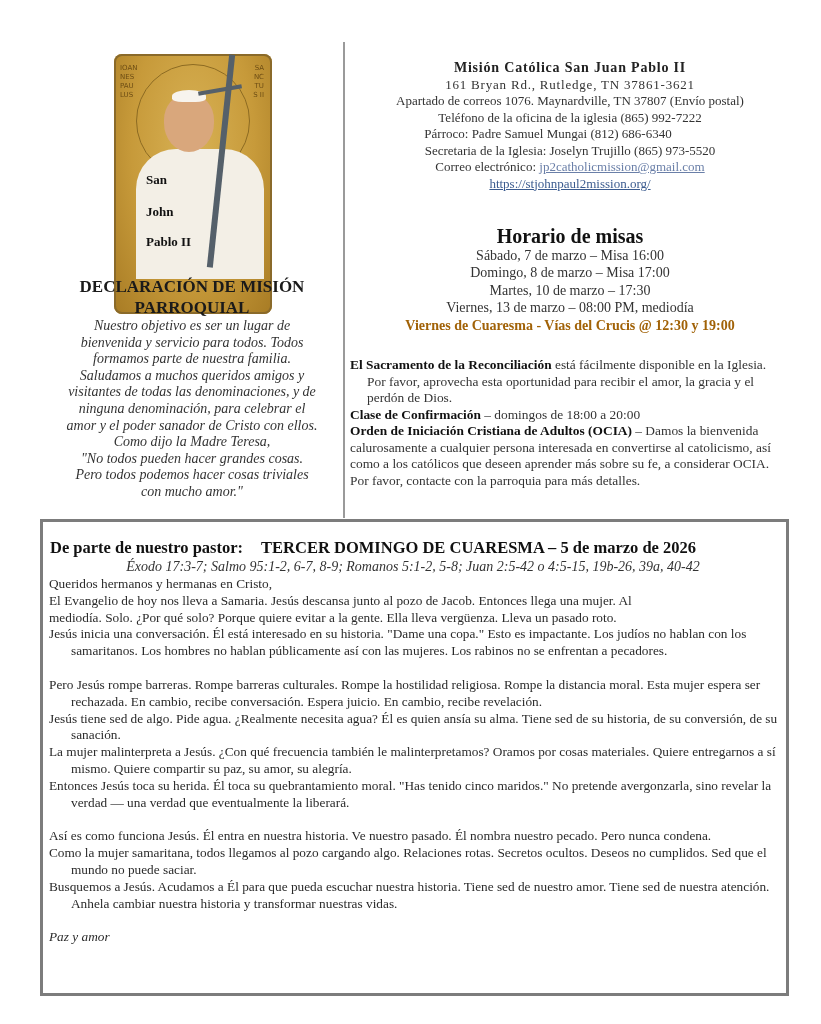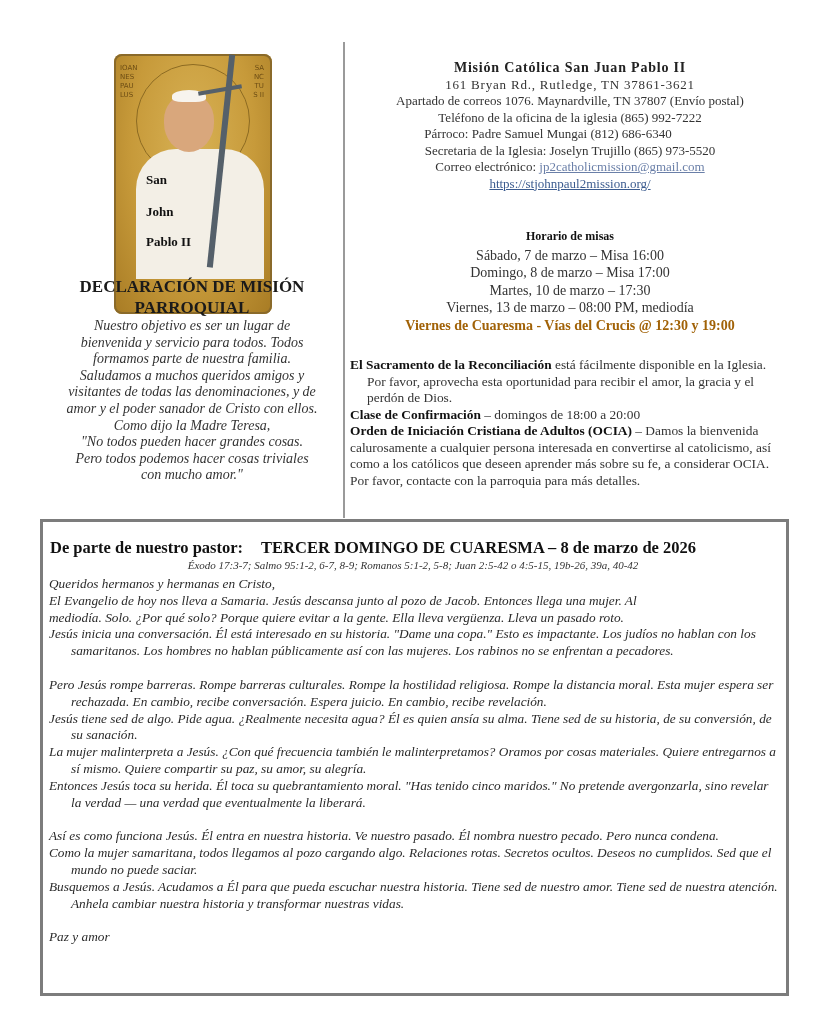--- a/index.html
+++ b/index.html
@@ -28,35 +28,35 @@
 
   
   .contact { position:absolute; left:350px; top:60px; width:440px; text-align:center; font-size:13px; line-height:16.5px; color:#333; }
   .contact .name { font-weight:bold; font-size:14px; letter-spacing:0.8px; color:#222; }
   .contact .addr { letter-spacing:0.8px; }
   .contact .email-link { color:#6a7fa8; text-decoration:underline; }
   .contact .web-link { color:#3b5b8f; font-weight:normal; text-decoration:underline; }
   .contact .l-indent1 { padding-right:44px; }
 
   .mass { position:absolute; left:350px; top:228px; width:440px; text-align:center; font-size:14px; line-height:17.5px; color:#333; }
-  .mass .title { font-weight:bold; font-size:12px; color:#111; margin-bottom:1px; }
+  .mass .title { font-weight:bold; font-size:20px; color:#111; margin-bottom:1px; }
   .mass .special { font-weight:bold; color:#a16207; }
 
   .sacraments { position:absolute; left:350px; top:357px; width:425px; font-size:13.4px; line-height:16.5px; color:#333; }
   .sacraments p { margin:0; }
   .sacraments .hang { padding-left:17px; text-indent:-17px; }
   .sacraments b { color:#111; }
 
   
   .pastor-box { position:absolute; left:40px; top:519px; width:743px; height:471px; border:3px solid #7c7c7c; box-sizing:content-box; }
   .pastor-head { position:absolute; left:7px; top:16px; width:740px; font-weight:bold; font-size:16.5px; white-space:nowrap; color:#111; }
   .pastor-head .gap { display:inline-block; width:18px; }
-  .readings { position:absolute; left:0; top:37px; width:740px; text-align:center; font-style:italic; font-size:11px; color:#333; }
+  .readings { position:absolute; left:0; top:37px; width:740px; text-align:center; font-style:italic; font-size:14px; color:#333; }
   .letter { position:absolute; left:6px; top:54px; width:730px; font-size:13.3px; line-height:16.8px; color:#2a2a2a; }
-  .letter p { margin:0; padding-left:22px; text-indent:-22px;font-style:italic; }
+  .letter p { margin:0; padding-left:22px; text-indent:-22px; }
   .letter .spacer { height:17px; }
   .sign { font-style:italic; }
 </style>
 </head>
 <body>
 
 <div class="vdivider"></div>
 
 <div class="icon-wrap">
   <div class="halo"></div>
@@ -72,20 +72,21 @@
   <div class="icon-label" style="top:180px;">Pablo II</div>
 </div>
 
 <div class="mission-title">DECLARACIÓN DE MISIÓN PARROQUIAL</div>
 <div class="mission-body">
   <div>Nuestro objetivo es ser un lugar de</div>
   <div>bienvenida y servicio para todos. Todos</div>
   <div>formamos parte de nuestra familia.</div>
   <div>Saludamos a muchos queridos amigos y</div>
   <div>visitantes de todas las denominaciones, y de</div>
+  <div>ninguna denominación, para celebrar el</div>
   <div>amor y el poder sanador de Cristo con ellos.</div>
   <div>Como dijo la Madre Teresa,</div>
   <div>"No todos pueden hacer grandes cosas.</div>
   <div>Pero todos podemos hacer cosas triviales</div>
   <div>con mucho amor."</div>
 </div>
 
 <div class="contact">
   <div class="name">Misión Católica San Juan Pablo II</div>
   <div class="addr">161 Bryan Rd., Rutledge, TN 37861-3621</div>
@@ -109,21 +110,21 @@
 </div>
 
 <div class="sacraments">
   <p class="hang"><b>El Sacramento de la Reconciliación</b><span> está fácilmente disponible en la Iglesia. Por favor, aprovecha esta oportunidad para recibir el amor, la gracia y el perdón de Dios.</span></p>
   <p><b>Clase de Confirmación</b><span> – domingos de 18:00 a 20:00</span></p>
   <p><b>Orden de Iniciación Cristiana de Adultos (OCIA)</b><span> – Damos la bienvenida calurosamente a cualquier persona interesada en convertirse al catolicismo, así como a los católicos que deseen aprender más sobre su fe, a considerar OCIA. Por favor, contacte con la parroquia para más detalles.</span></p>
 </div>
 
 <div class="pastor-box">
   <div class="pastor-head">
-    <span>De parte de nuestro pastor:</span><span class="gap"></span><span>TERCER DOMINGO DE CUARESMA – 8 de marzo de 2026</span>
+    <span>De parte de nuestro pastor:</span><span class="gap"></span><span>TERCER DOMINGO DE CUARESMA – 5 de marzo de 2026</span>
   </div>
   <div class="readings">Éxodo 17:3-7; Salmo 95:1-2, 6-7, 8-9; Romanos 5:1-2, 5-8; Juan 2:5-42 o 4:5-15, 19b-26, 39a, 40-42</div>
   <div class="letter">
     <p>Queridos hermanos y hermanas en Cristo,</p>
     <p>El Evangelio de hoy nos lleva a Samaria. Jesús descansa junto al pozo de Jacob. Entonces llega una mujer. Al</p>
     <p>mediodía. Solo. ¿Por qué solo? Porque quiere evitar a la gente. Ella lleva vergüenza. Lleva un pasado roto.</p>
     <p>Jesús inicia una conversación. Él está interesado en su historia. "Dame una copa." Esto es impactante. Los judíos no hablan con los samaritanos. Los hombres no hablan públicamente así con las mujeres. Los rabinos no se enfrentan a pecadores.</p>
     <div class="spacer"></div>
     <p>Pero Jesús rompe barreras. Rompe barreras culturales. Rompe la hostilidad religiosa. Rompe la distancia moral. Esta mujer espera ser rechazada. En cambio, recibe conversación. Espera juicio. En cambio, recibe revelación.</p>
     <p>Jesús tiene sed de algo. Pide agua. ¿Realmente necesita agua? Él es quien ansía su alma. Tiene sed de su historia, de su conversión, de su sanación.</p>

